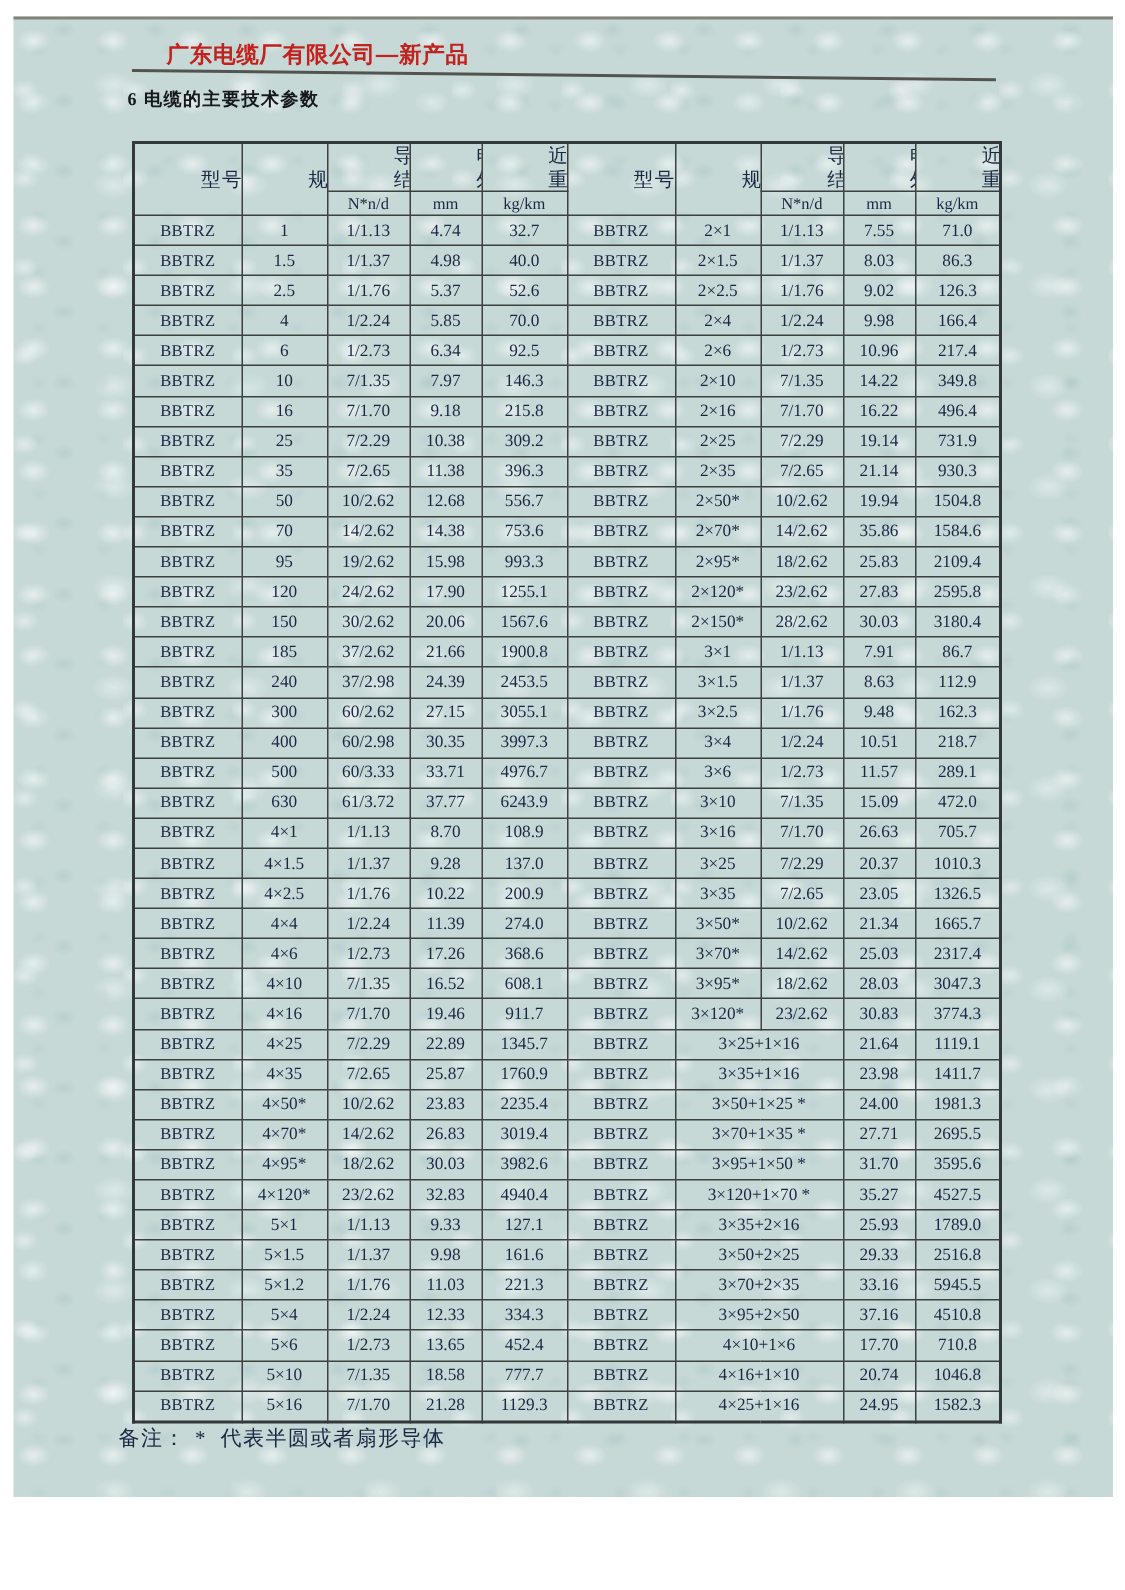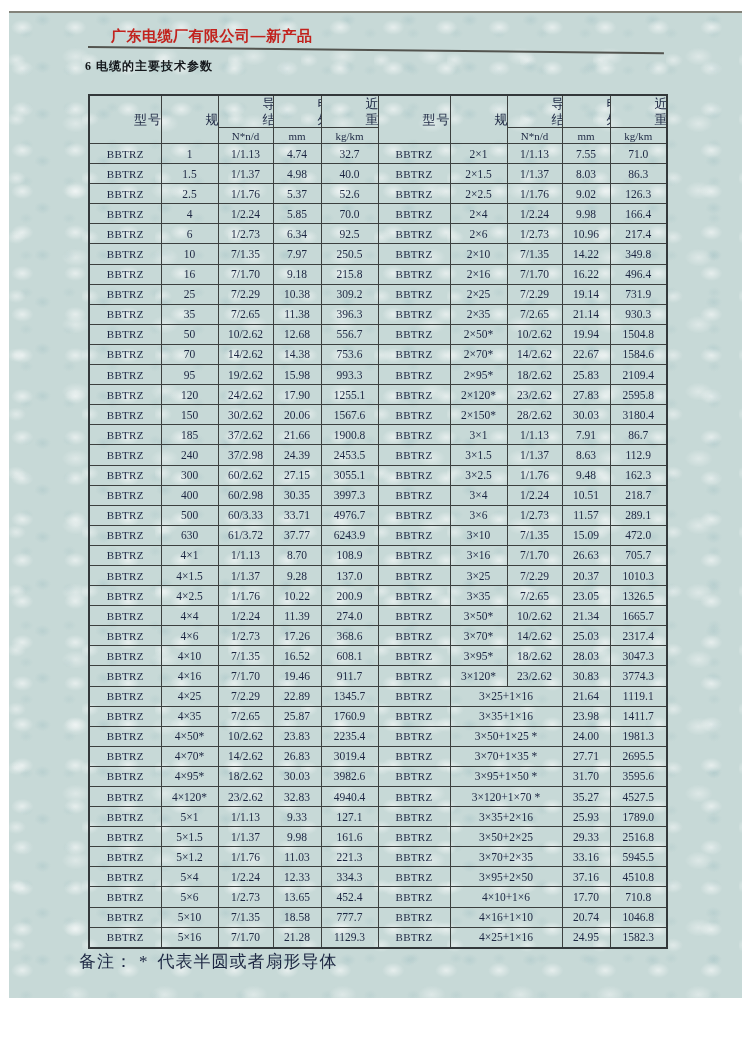--- a/index.html
+++ b/index.html
@@ -49,21 +49,21 @@
   }
   table.spec-table{border:2px solid #33383a;}
   thead th{font-weight:normal;}
   .h-cn{font-size:13px;line-height:1.18;letter-spacing:1px;}
   tr.h-row1 th{height:31px;padding-left:44px;}
   tr.h-row2 th{height:15px;font-size:11px;letter-spacing:0;}
   tbody td{height:19.1px;font-size:11.5px;}
   .c-model{font-size:11px;letter-spacing:0.3px;}
   .note{
     position:absolute;left:70px;top:937px;
-    font-size:17px;color:#1c2642;letter-spacing:1px;white-space:nowrap;
+    font-size:14px;color:#1c2642;letter-spacing:1px;white-space:nowrap;
   }
   .note .star{margin:0 10px 0 6px;letter-spacing:0;}
 </style>
 </head>
 <body>
 
 <div class="paper">
 
   <div class="company-header">广东电缆厂有限公司—新产品</div>
   <div class="header-underline"></div>
@@ -164,21 +164,21 @@
           <td>2×6</td>
           <td>1/2.73</td>
           <td>10.96</td>
           <td>217.4</td>
         </tr>
         <tr>
           <td class="c-model">BBTRZ</td>
           <td>10</td>
           <td>7/1.35</td>
           <td>7.97</td>
-          <td>250.5</td>
+          <td>146.3</td>
           <td class="c-model">BBTRZ</td>
           <td>2×10</td>
           <td>7/1.35</td>
           <td>14.22</td>
           <td>349.8</td>
         </tr>
         <tr>
           <td class="c-model">BBTRZ</td>
           <td>16</td>
           <td>7/1.70</td>
@@ -228,21 +228,21 @@
         </tr>
         <tr>
           <td class="c-model">BBTRZ</td>
           <td>70</td>
           <td>14/2.62</td>
           <td>14.38</td>
           <td>753.6</td>
           <td class="c-model">BBTRZ</td>
           <td>2×70*</td>
           <td>14/2.62</td>
-          <td>22.67</td>
+          <td>35.86</td>
           <td>1584.6</td>
         </tr>
         <tr>
           <td class="c-model">BBTRZ</td>
           <td>95</td>
           <td>19/2.62</td>
           <td>15.98</td>
           <td>993.3</td>
           <td class="c-model">BBTRZ</td>
           <td>2×95*</td>

